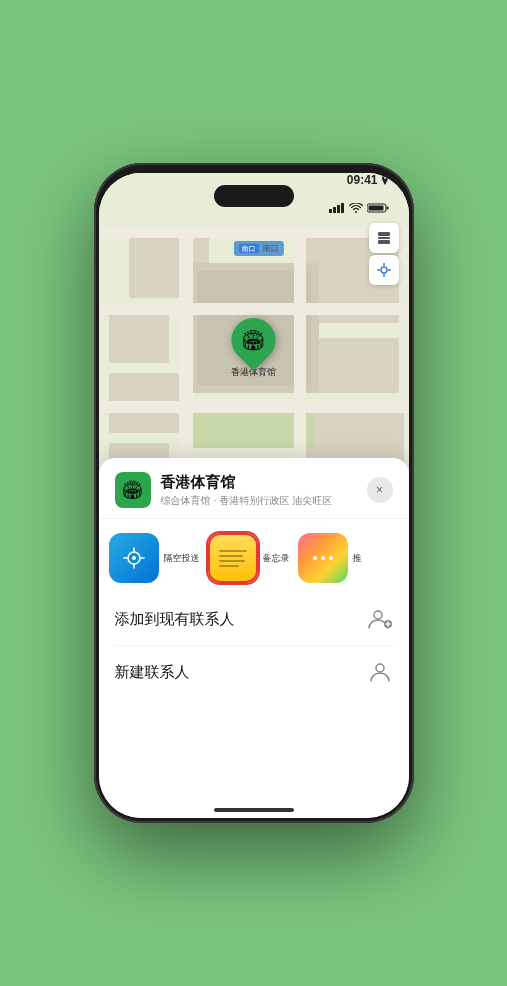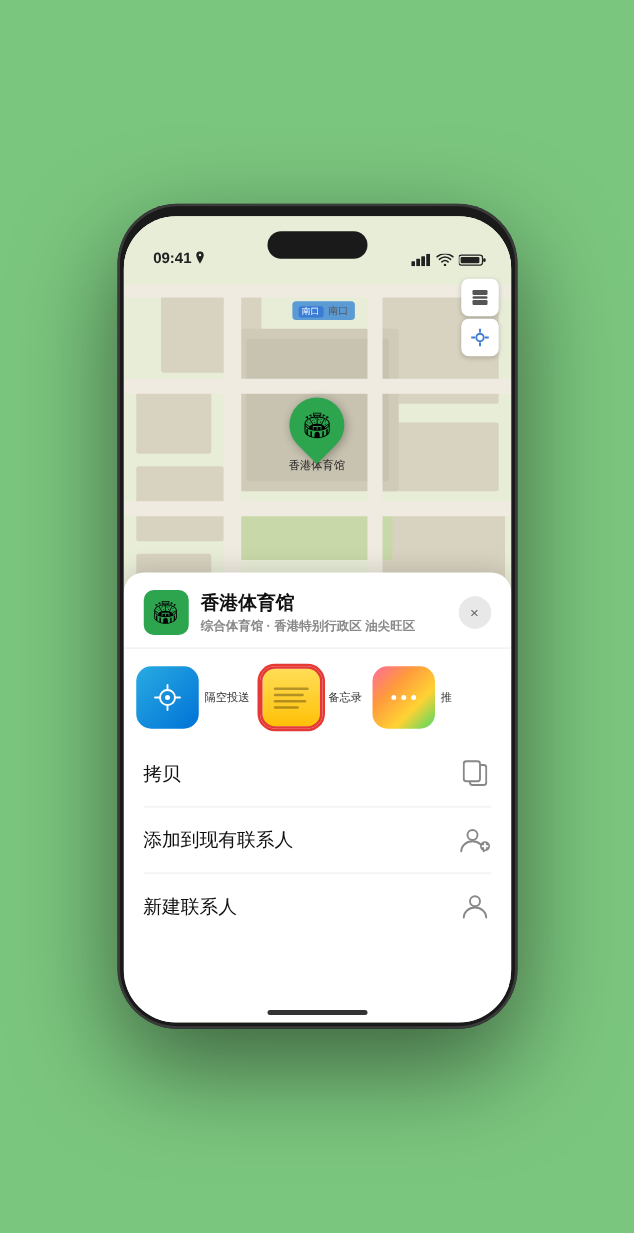--- a/index.html
+++ b/index.html
@@ -47,20 +47,21 @@
       position: absolute;
       top: 0;
       left: 0;
       right: 0;
       height: 44px;
       display: flex;
       align-items: flex-end;
       padding: 0 20px 4px;
       justify-content: space-between;
       z-index: 99;
+      flex-direction: column;
     }
     .status-time {
       font-size: 12px;
       font-weight: 600;
       color: #222;
     }
     .status-icons {
       display: flex;
       align-items: center;
       gap: 4px;
@@ -157,21 +158,20 @@
     }
     .sheet-venue-name {
       font-size: 15px;
       font-weight: 600;
       color: #111;
     }
     .sheet-venue-subtitle {
       font-size: 10px;
       color: #888;
       margin-top: 2px;
-      font-weight: bold;
     }
     .sheet-close {
       width: 26px;
       height: 26px;
       background: #e8e8e8;
       border-radius: 50%;
       display: flex;
       align-items: center;
       justify-content: center;
       font-size: 12px;
@@ -419,29 +419,20 @@
               <circle cx="18" cy="3" r="2" fill="white"></circle>
             </svg>
           </div>
           <span class="share-action-label">推</span>
         </div>
 
       </div>
 
       <div class="menu-list">
 
-        <div class="menu-item">
-          <span class="menu-item-label">拷贝</span>
-          <div class="menu-item-icon">
-            <svg width="20" height="22" viewBox="0 0 20 22" fill="none">
-              <rect x="6" y="4" width="13" height="16" rx="2" stroke="#888" stroke-width="1.5" fill="none"></rect>
-              <rect x="1" y="1" width="13" height="16" rx="2" stroke="#888" stroke-width="1.5" fill="white"></rect>
-            </svg>
-          </div>
-        </div>
 
         <div class="menu-item">
           <span class="menu-item-label">添加到现有联系人</span>
           <div class="menu-item-icon">
             <svg width="24" height="22" viewBox="0 0 24 22" fill="none">
               <circle cx="10" cy="7" r="4" stroke="#888" stroke-width="1.5" fill="none"></circle>
               <path d="M1 20c0-4.4 4-8 9-8s9 3.6 9 8" stroke="#888" stroke-width="1.5" fill="none" stroke-linecap="round"></path>
               <circle cx="20" cy="16" r="4" fill="#888"></circle>
               <line x1="18" y1="16" x2="22" y2="16" stroke="white" stroke-width="1.5" stroke-linecap="round"></line>
               <line x1="20" y1="14" x2="20" y2="18" stroke="white" stroke-width="1.5" stroke-linecap="round"></line>

